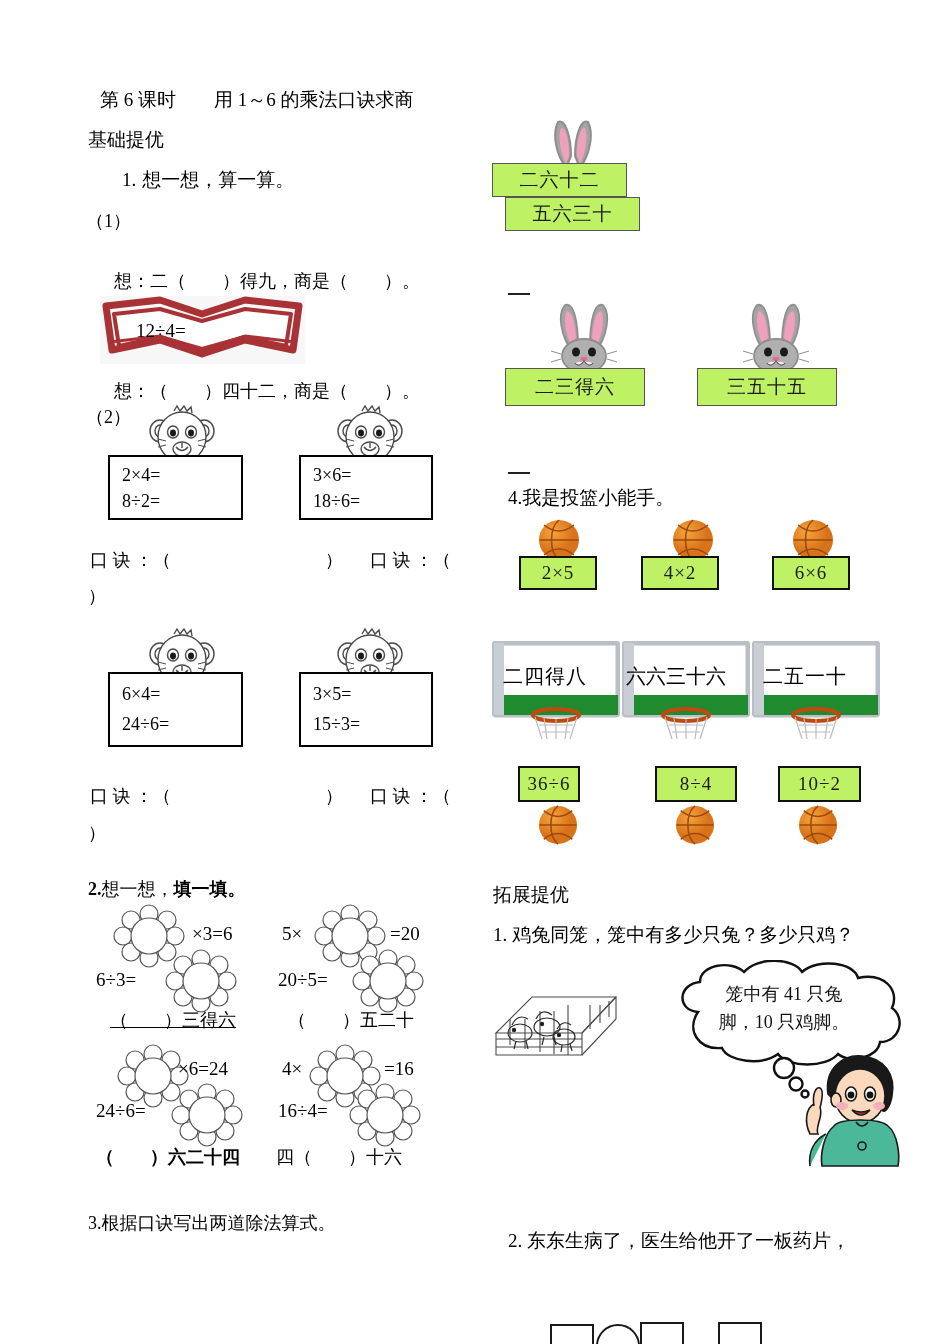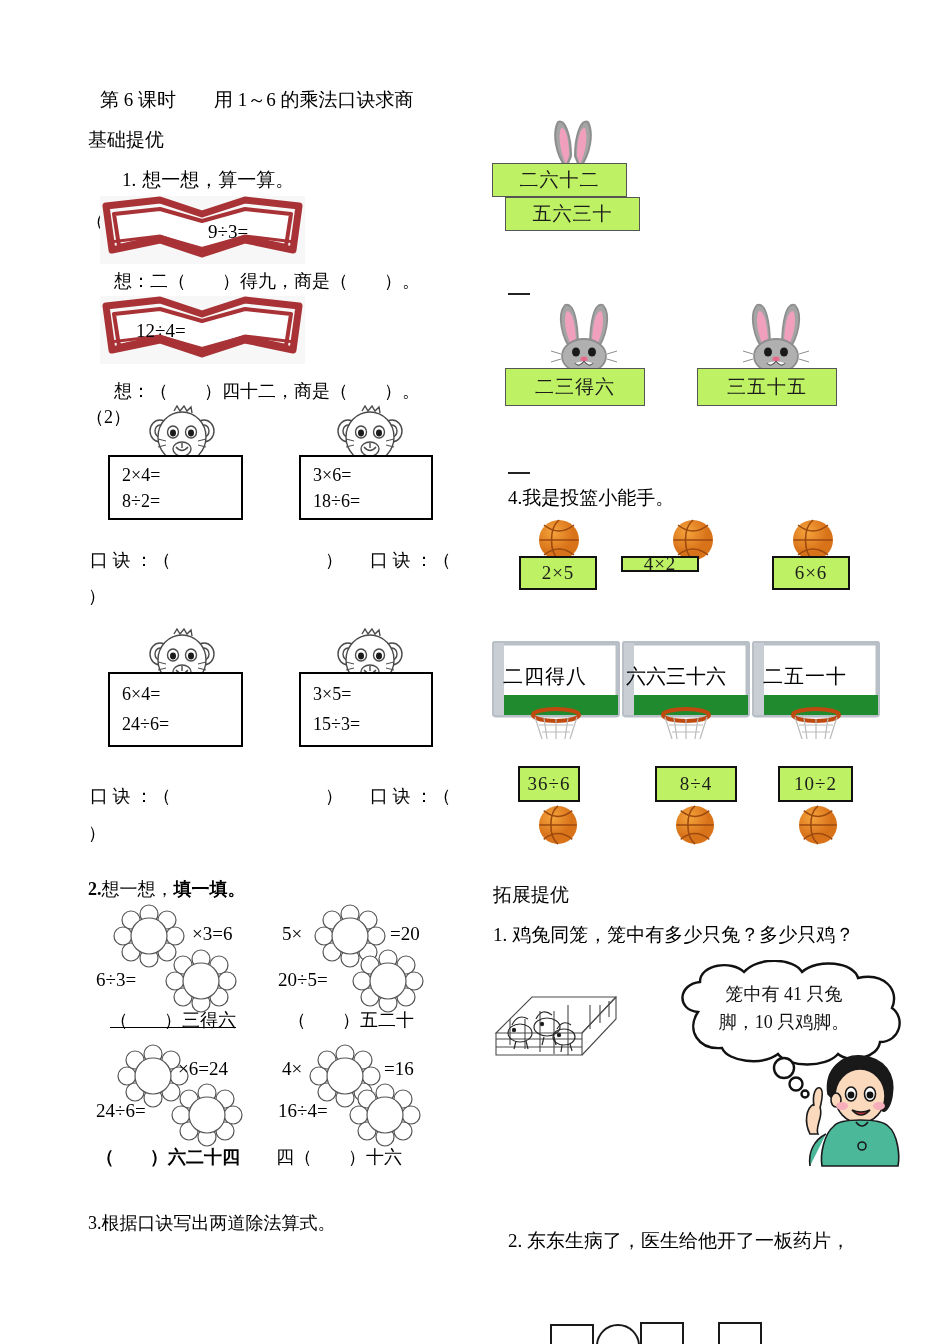--- a/index.html
+++ b/index.html
@@ -110,28 +110,20 @@
 <div id="page">
 
   <div class="abs txt t19" style="left:100px; top:88px;">第 6 课时　　用 1～6 的乘法口诀求商</div>
 
   <div class="abs txt t19" style="left:88px; top:128px;">基础提优</div>
 
   <div class="abs txt t19" style="left:100px; top:168px;margin-left:22px;"><span>1.</span><span style="display:inline-block;width:6px"></span><span>想一想，算一算。</span></div>
 
   <div class="abs txt t18" style="left:86px; top:210px;">（1）</div>
 
-  <div class="book" style="left:100px; top:196px; width:205px; height:68px;">
-    <svg class="bookline" viewBox="0 0 205 68" width="205" height="68">
-      <path d="M6 10 L60 4 L102 18 L145 4 L199 10 L193 54 L145 44 L102 58 L60 44 L12 54 Z" fill="none" stroke="#a83236" stroke-width="7" stroke-linejoin="round"></path>
-      <path d="M14 18 L60 13 L102 25 L145 13 L191 18 L186 50 L145 41 L102 53 L60 41 L19 50 Z" fill="#ffffff" stroke="#a83236" stroke-width="4" stroke-linejoin="round"></path>
-      <path d="M10 46 L60 40 L102 54 L145 40 L195 46" fill="none" stroke="#a83236" stroke-width="3"></path>
-    </svg>
-    <div class="formula" style="left:108px; top:25px;">9÷3=</div>
-  </div>
 
   <div class="abs txt t18" style="left:114px; top:270px;">想：二（　　）得九，商是（　　）。</div>
 
   <div class="book" style="left:100px; top:296px; width:205px; height:68px;">
     <svg class="bookline" viewBox="0 0 205 68" width="205" height="68">
       <path d="M6 10 L60 4 L102 18 L145 4 L199 10 L193 54 L145 44 L102 58 L60 44 L12 54 Z" fill="none" stroke="#a83236" stroke-width="7" stroke-linejoin="round"></path>
       <path d="M14 18 L60 13 L102 25 L145 13 L191 18 L186 50 L145 41 L102 53 L60 41 L19 50 Z" fill="#ffffff" stroke="#a83236" stroke-width="4" stroke-linejoin="round"></path>
       <path d="M10 46 L60 40 L102 54 L145 40 L195 46" fill="none" stroke="#a83236" stroke-width="3"></path>
     </svg>
     <div class="formula" style="left:36px; top:24px;">12÷4=</div>
@@ -480,21 +472,21 @@
     <svg width="42" height="42" viewBox="0 0 42 42">
       <circle cx="21" cy="21" r="20" fill="url(#bg1)"></circle>
       <g fill="none" stroke="#9c4a10" stroke-width="1.6">
         <path d="M1.6 21 H40.4"></path>
           <path d="M21 1 C11 9 11 33 21 41"></path>
         <path d="M6 6 C16 14 26 14 36 6"></path>
           <path d="M6 36 C16 28 26 28 36 36"></path>
       </g>
     </svg>
   </div>
-  <div class="lbox heavy" style="left:621px; top:556px; width:78px; height:16px;">4×2</div>
+  <div class="lbox heavy" style="left:641px; top:556px; width:78px; height:34px;">4×2</div>
 
   <div class="ball" style="left:792px; top:519px;">
     <svg width="42" height="42" viewBox="0 0 42 42">
       <circle cx="21" cy="21" r="20" fill="url(#bg1)"></circle>
       <g fill="none" stroke="#9c4a10" stroke-width="1.6">
         <path d="M1.6 21 H40.4"></path>
           <path d="M21 1 C11 9 11 33 21 41"></path>
         <path d="M6 6 C16 14 26 14 36 6"></path>
           <path d="M6 36 C16 28 26 28 36 36"></path>
       </g>
@@ -563,21 +555,21 @@
       <circle cx="21" cy="21" r="20" fill="url(#bg1)"></circle>
       <g fill="none" stroke="#9c4a10" stroke-width="1.6">
         <path d="M1.6 21 H40.4"></path>
           <path d="M21 1 C11 9 11 33 21 41"></path>
         <path d="M6 6 C16 14 26 14 36 6"></path>
           <path d="M6 36 C16 28 26 28 36 36"></path>
       </g>
     </svg>
   </div>
 
-  <div class="lbox heavy" style="left:778px; top:766px; width:75px; height:36px;">10÷2</div>
+  <div class="lbox heavy" style="left:778px; top:766px; width:83px; height:36px;">10÷2</div>
   <div class="ball" style="left:798px; top:805px;">
     <svg width="40" height="40" viewBox="0 0 42 42">
       <circle cx="21" cy="21" r="20" fill="url(#bg1)"></circle>
       <g fill="none" stroke="#9c4a10" stroke-width="1.6">
         <path d="M1.6 21 H40.4"></path>
           <path d="M21 1 C11 9 11 33 21 41"></path>
         <path d="M6 6 C16 14 26 14 36 6"></path>
           <path d="M6 36 C16 28 26 28 36 36"></path>
       </g>
     </svg>

